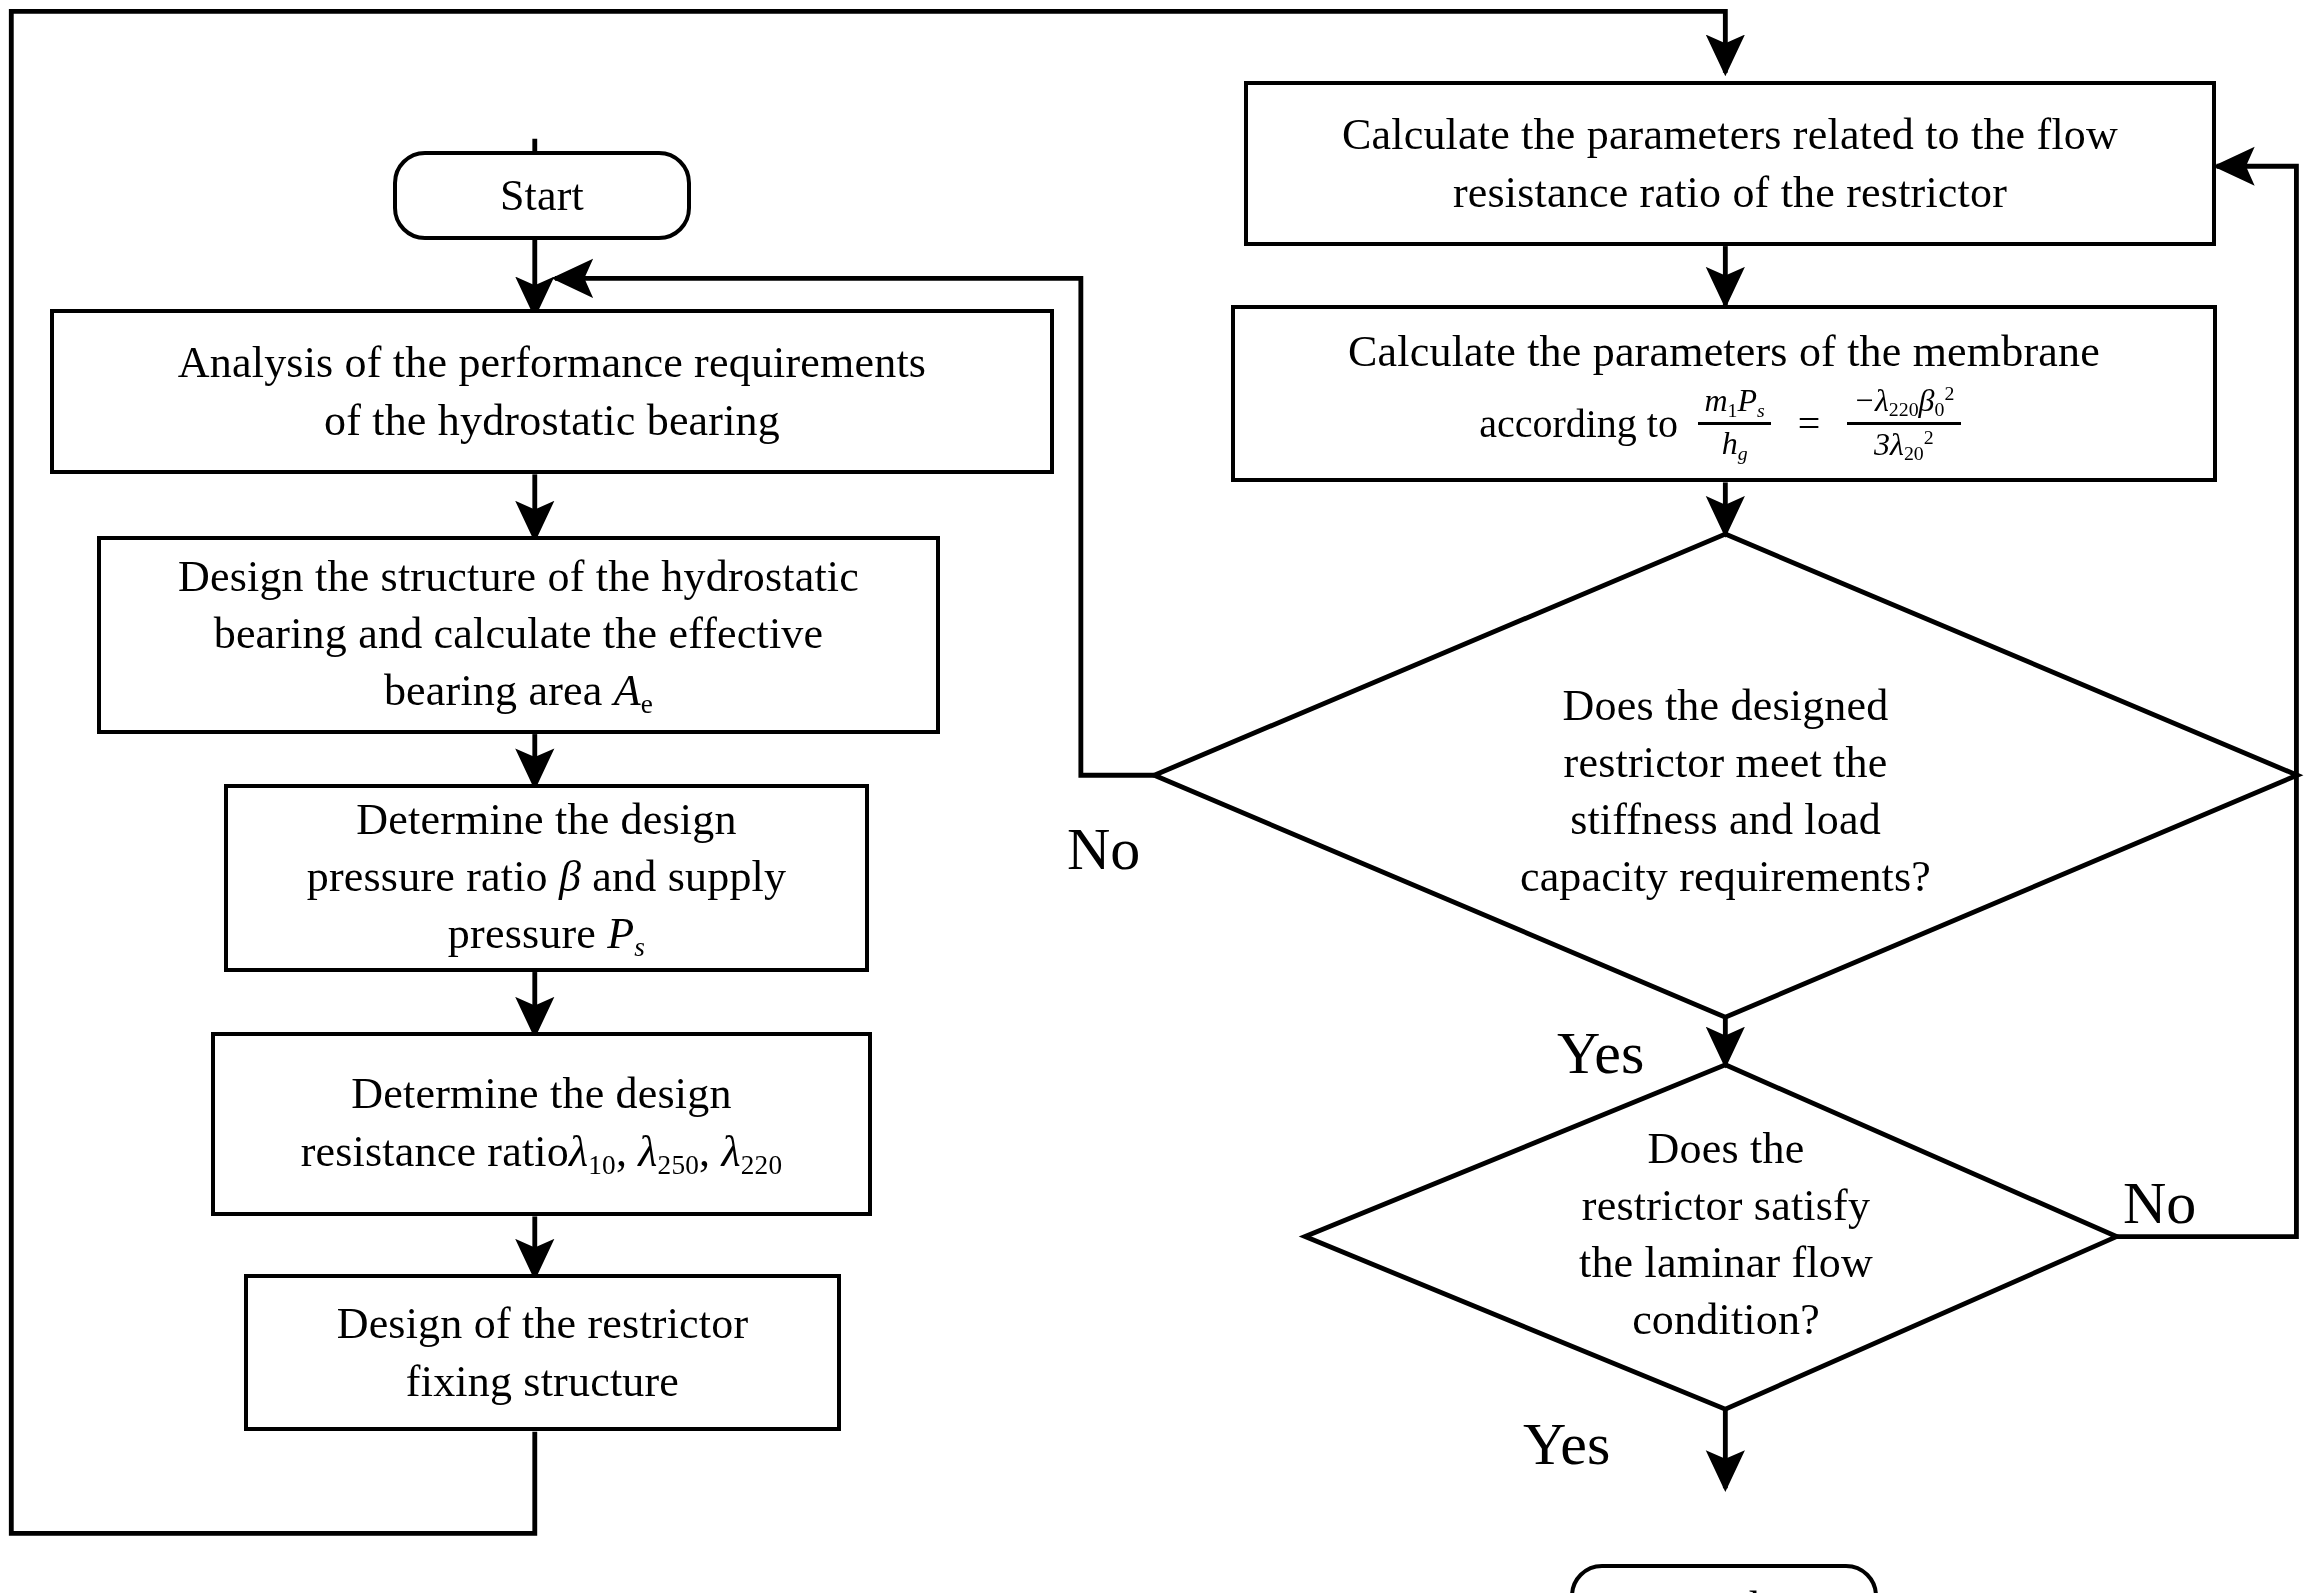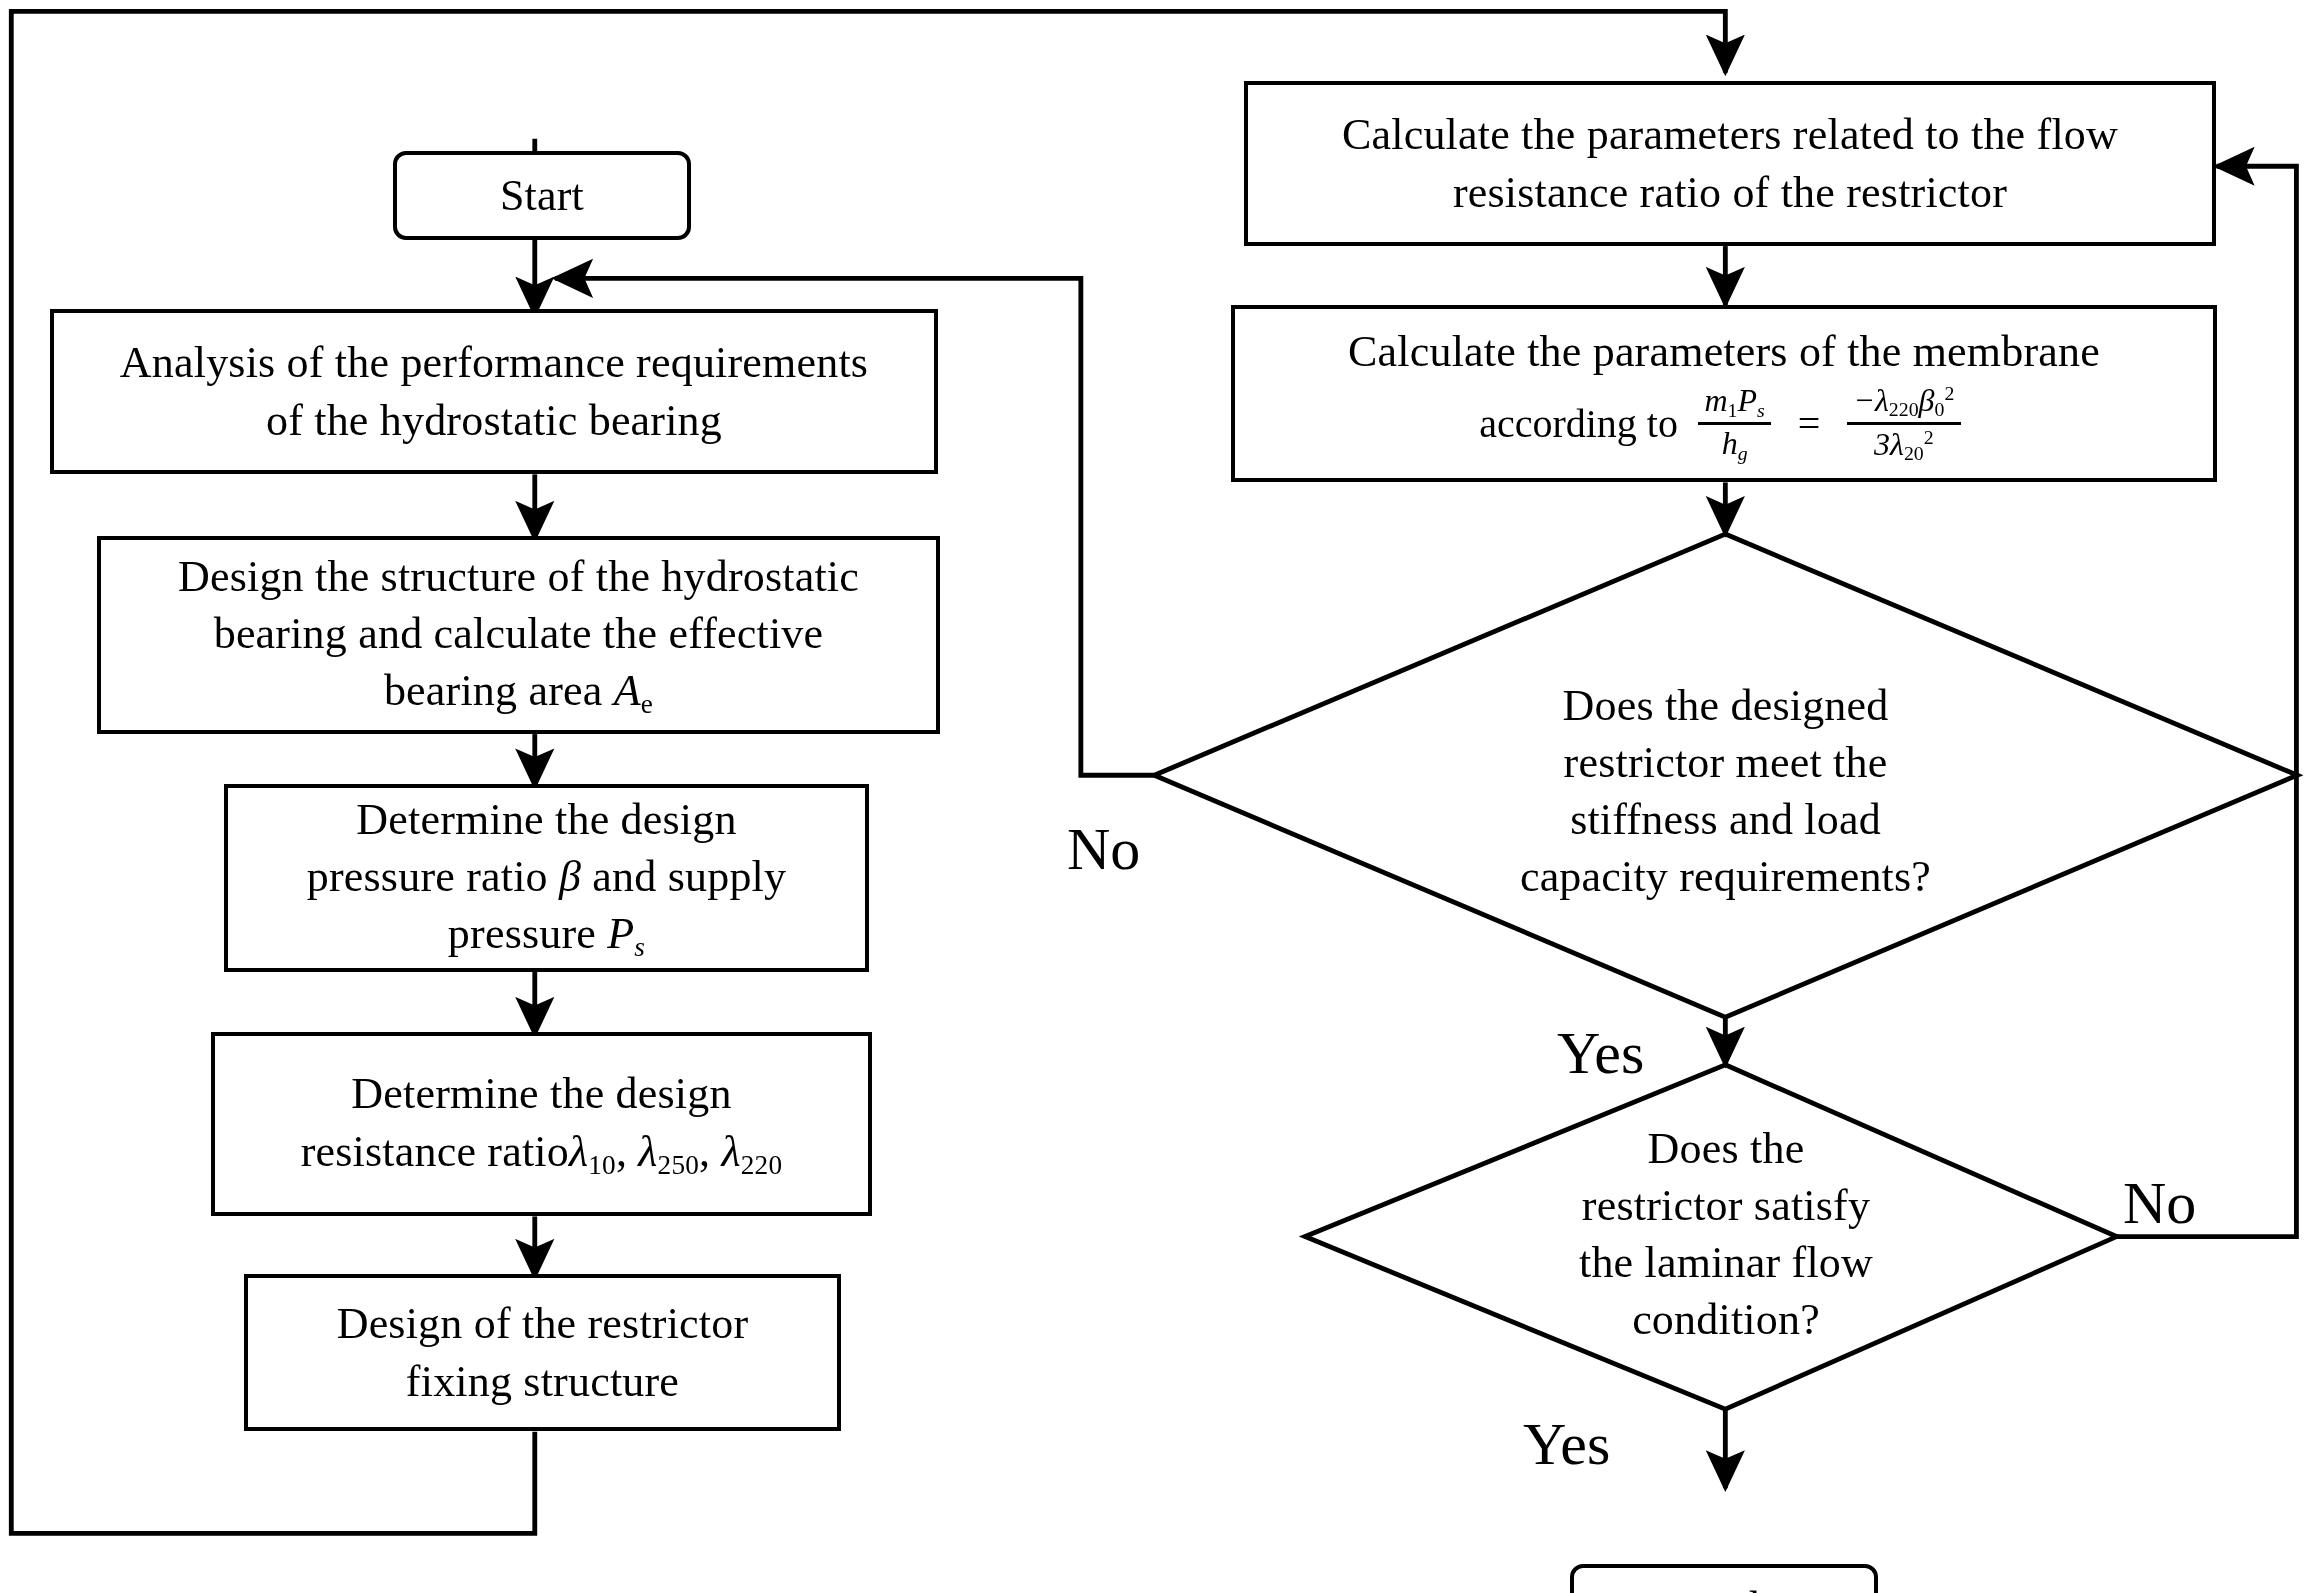--- a/index.html
+++ b/index.html
@@ -35,21 +35,21 @@
     justify-content: center;
     text-align: center;
     background: #ffffff;
   }
   .proc {
     border: 4px solid #000000;
     padding: 4.8px 11.3px;
   }
   .term {
     border: 4px solid #000000;
-    border-radius: 13px;
+    border-radius: 32px;
   }
   .nodetext {
     display: block;
     line-height: 1.30;
     letter-spacing: 0.2px;
     white-space: pre-line;
   }
   .f54 { font-size: 44px; }
   .f50 { font-size: 40px; gap: 12px; }
   .diamond-text {
@@ -149,21 +149,21 @@
       <path d="M 2139 662 L 2848 961 L 2139 1261 L 1431 961 Z" stroke-width="6"></path>
 
       <path d="M 2139 1320 L 2624 1533 L 2139 1747 L 1618 1533 Z" stroke-width="6"></path>
     </g>
   </svg>
 
   <div class="node term" style="left:393px; top:151px; width:298px; height:89px;">
     <span class="nodetext f54">Start</span>
   </div>
 
-  <div class="node proc" style="left:50px; top:309px; width:888px; height:165px;">
+  <div class="node proc" style="left:50px; top:309px; width:1004px; height:165px;">
     <span class="nodetext f54">Analysis of the performance requirements
 of the hydrostatic bearing</span>
   </div>
 
   <div class="node proc" style="left:97px; top:536px; width:843px; height:198px; flex-direction:column;">
     <span class="nodetext f54 nowrapline">Design the structure of the hydrostatic</span>
     <span class="nodetext f54 nowrapline">bearing and calculate the effective</span>
     <span class="nodetext f54 nowrapline"><span>bearing area </span><span class="mi">A</span><span class="subn">e</span></span>
   </div>
 

